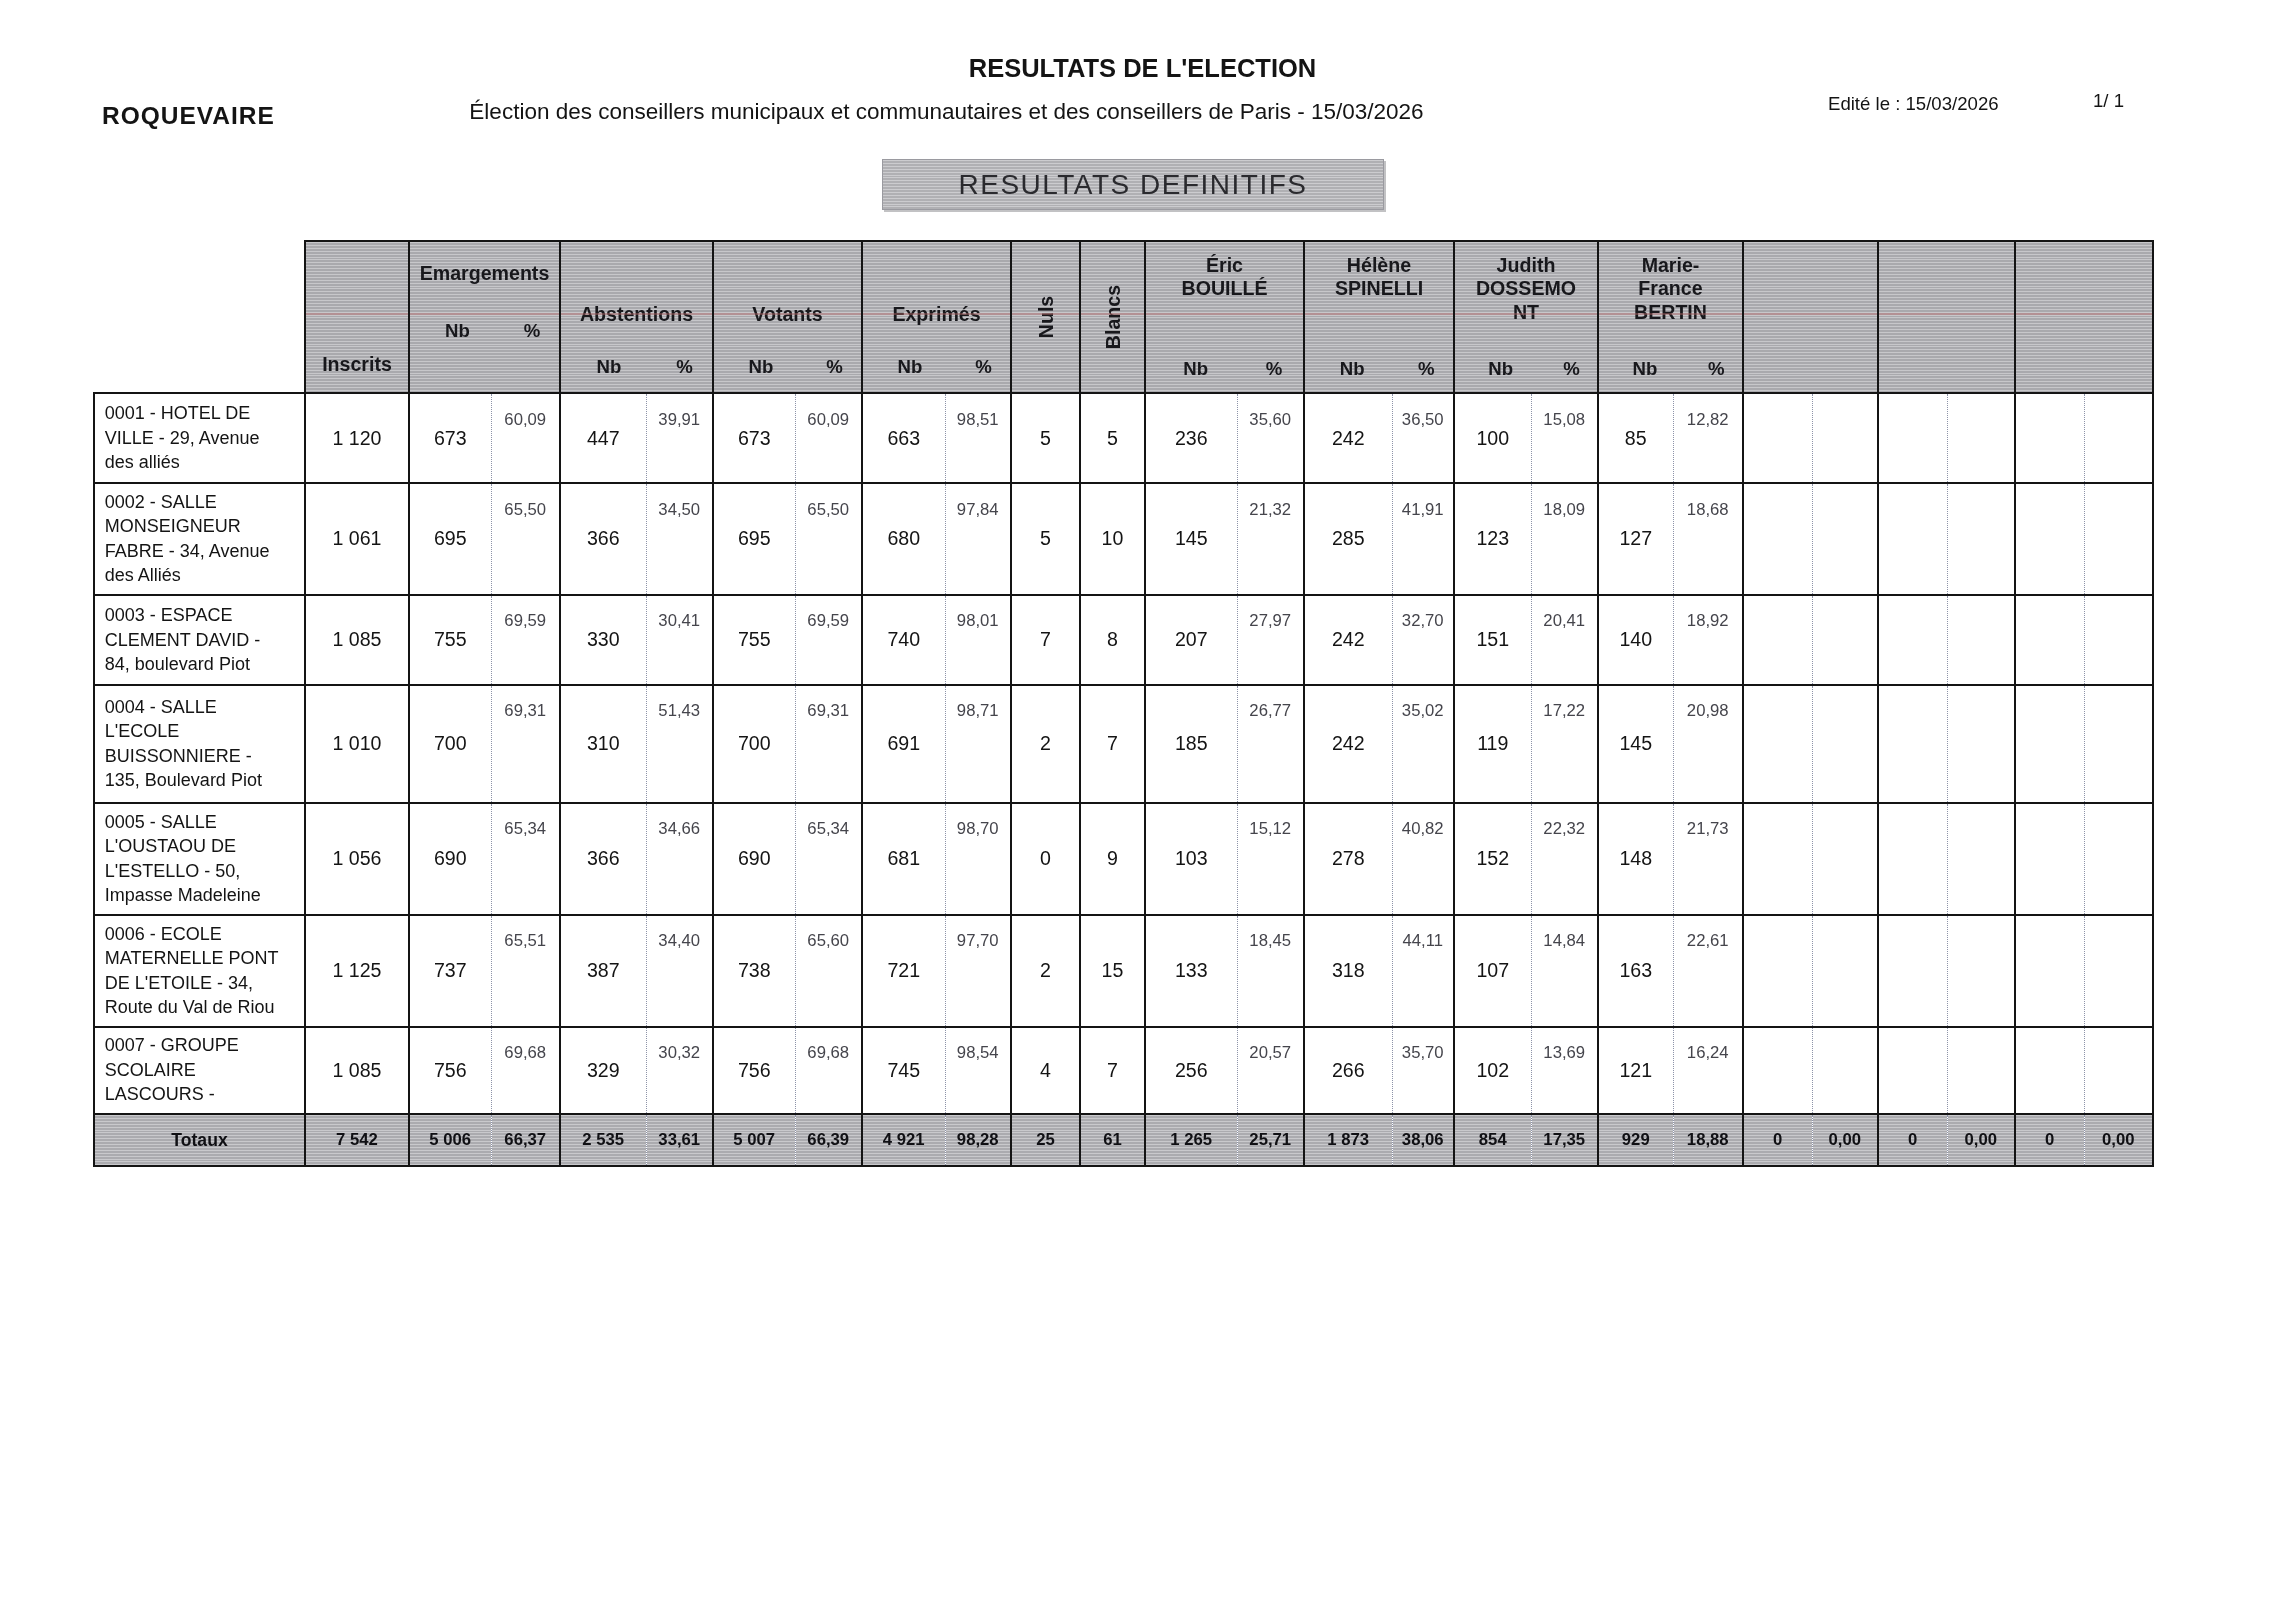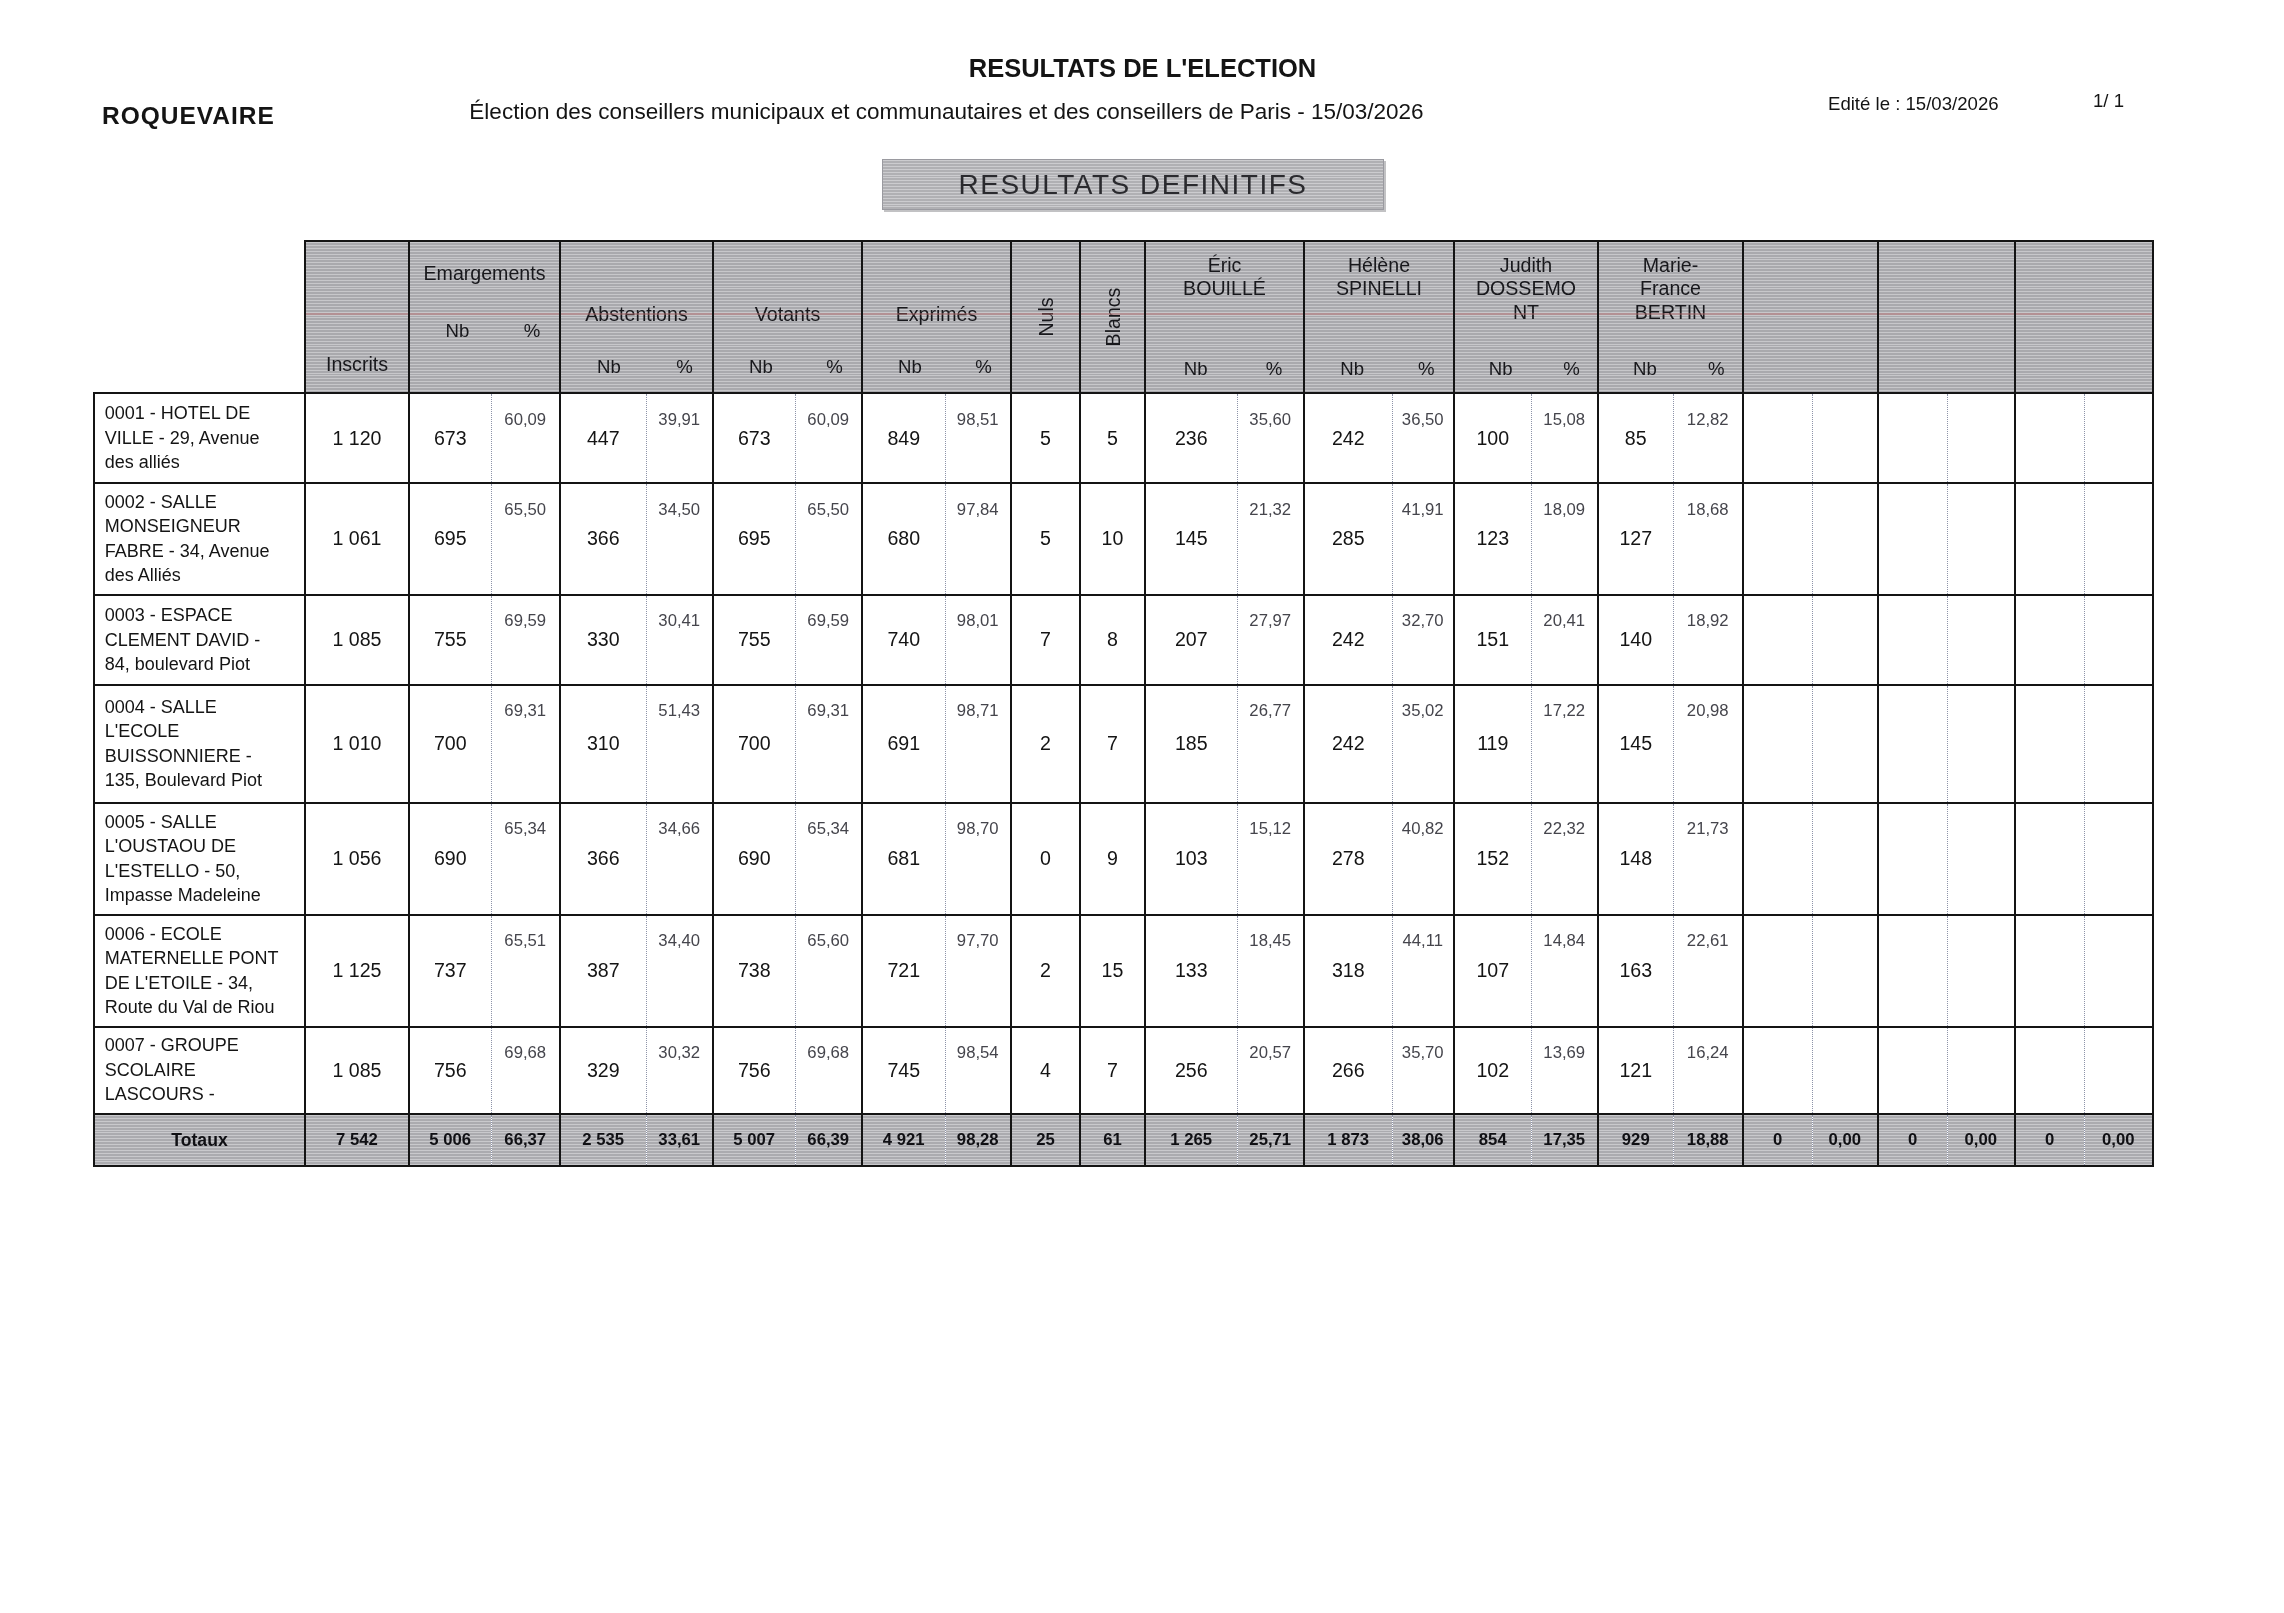--- a/index.html
+++ b/index.html
@@ -32,21 +32,21 @@
     border-collapse:collapse;table-layout:fixed;
     width:2055px;
   }
   td,th{padding:0;overflow:hidden;}
   td{border:2px solid #141414;background:#fff;}
   th{border:2px solid #141414;border-bottom:2.9px solid #141414;position:relative;}
   th.c-blank{border:none;background:transparent;}
   th.hbox{
     background-color:#b4b4b8;
     background-image:repeating-linear-gradient(to bottom, rgba(255,255,255,0.26) 0 1px, rgba(0,0,0,0.06) 1px 2.9px);
-    font-weight:normal;font-size:19.6px;color:#18181c;
+    font-weight:bold;font-size:19.6px;color:#18181c;
   }
   th.hbox::after{ 
     content:"";position:absolute;left:0;right:0;top:71px;height:2px;
     background:rgba(196,110,110,0.40);pointer-events:none;
   }
   .g-name{position:absolute;left:0;width:100%;text-align:center;white-space:pre-line;line-height:1.2;}
   .g-sub{position:absolute;left:8px;width:100%;display:flex;font-size:18.6px;justify-content:center;}
   .g-sub span{display:block;text-align:center;}
   .g-sub .s-nb{flex:0 0 53%;}
   .g-sub .s-pc{flex:1;}
@@ -210,21 +210,21 @@
           <td class="c-label">0001 - HOTEL DE
 VILLE - 29, Avenue
 des alliés</td>
           <td class="single">1 120</td>
           <td class="nb">673</td>
           <td class="pct">60,09</td>
           <td class="nb">447</td>
           <td class="pct">39,91</td>
           <td class="nb">673</td>
           <td class="pct">60,09</td>
-          <td class="nb">849</td>
+          <td class="nb">663</td>
           <td class="pct">98,51</td>
           <td class="single">5</td>
           <td class="single">5</td>
           <td class="nb">236</td>
           <td class="pct">35,60</td>
           <td class="nb">242</td>
           <td class="pct">36,50</td>
           <td class="nb">100</td>
           <td class="pct">15,08</td>
           <td class="nb">85</td>

